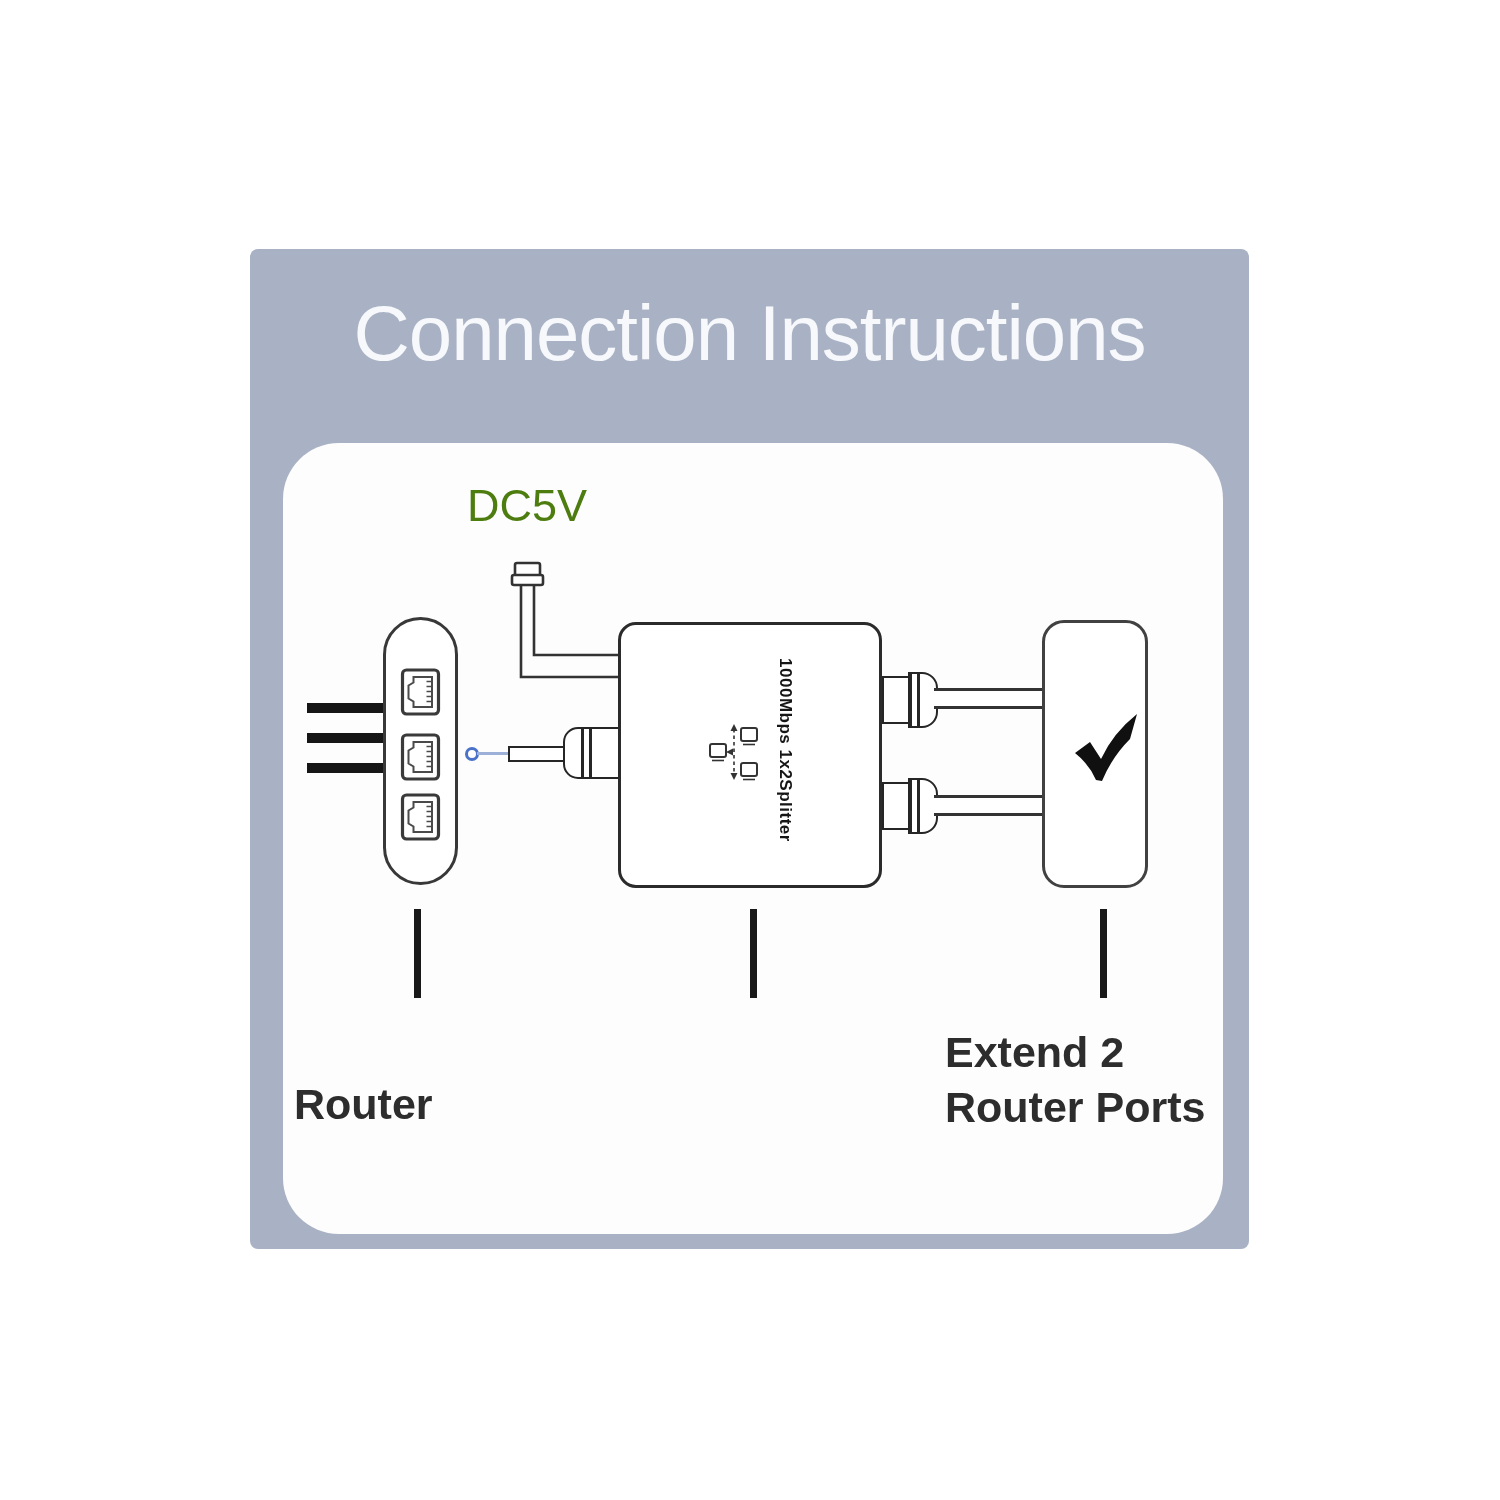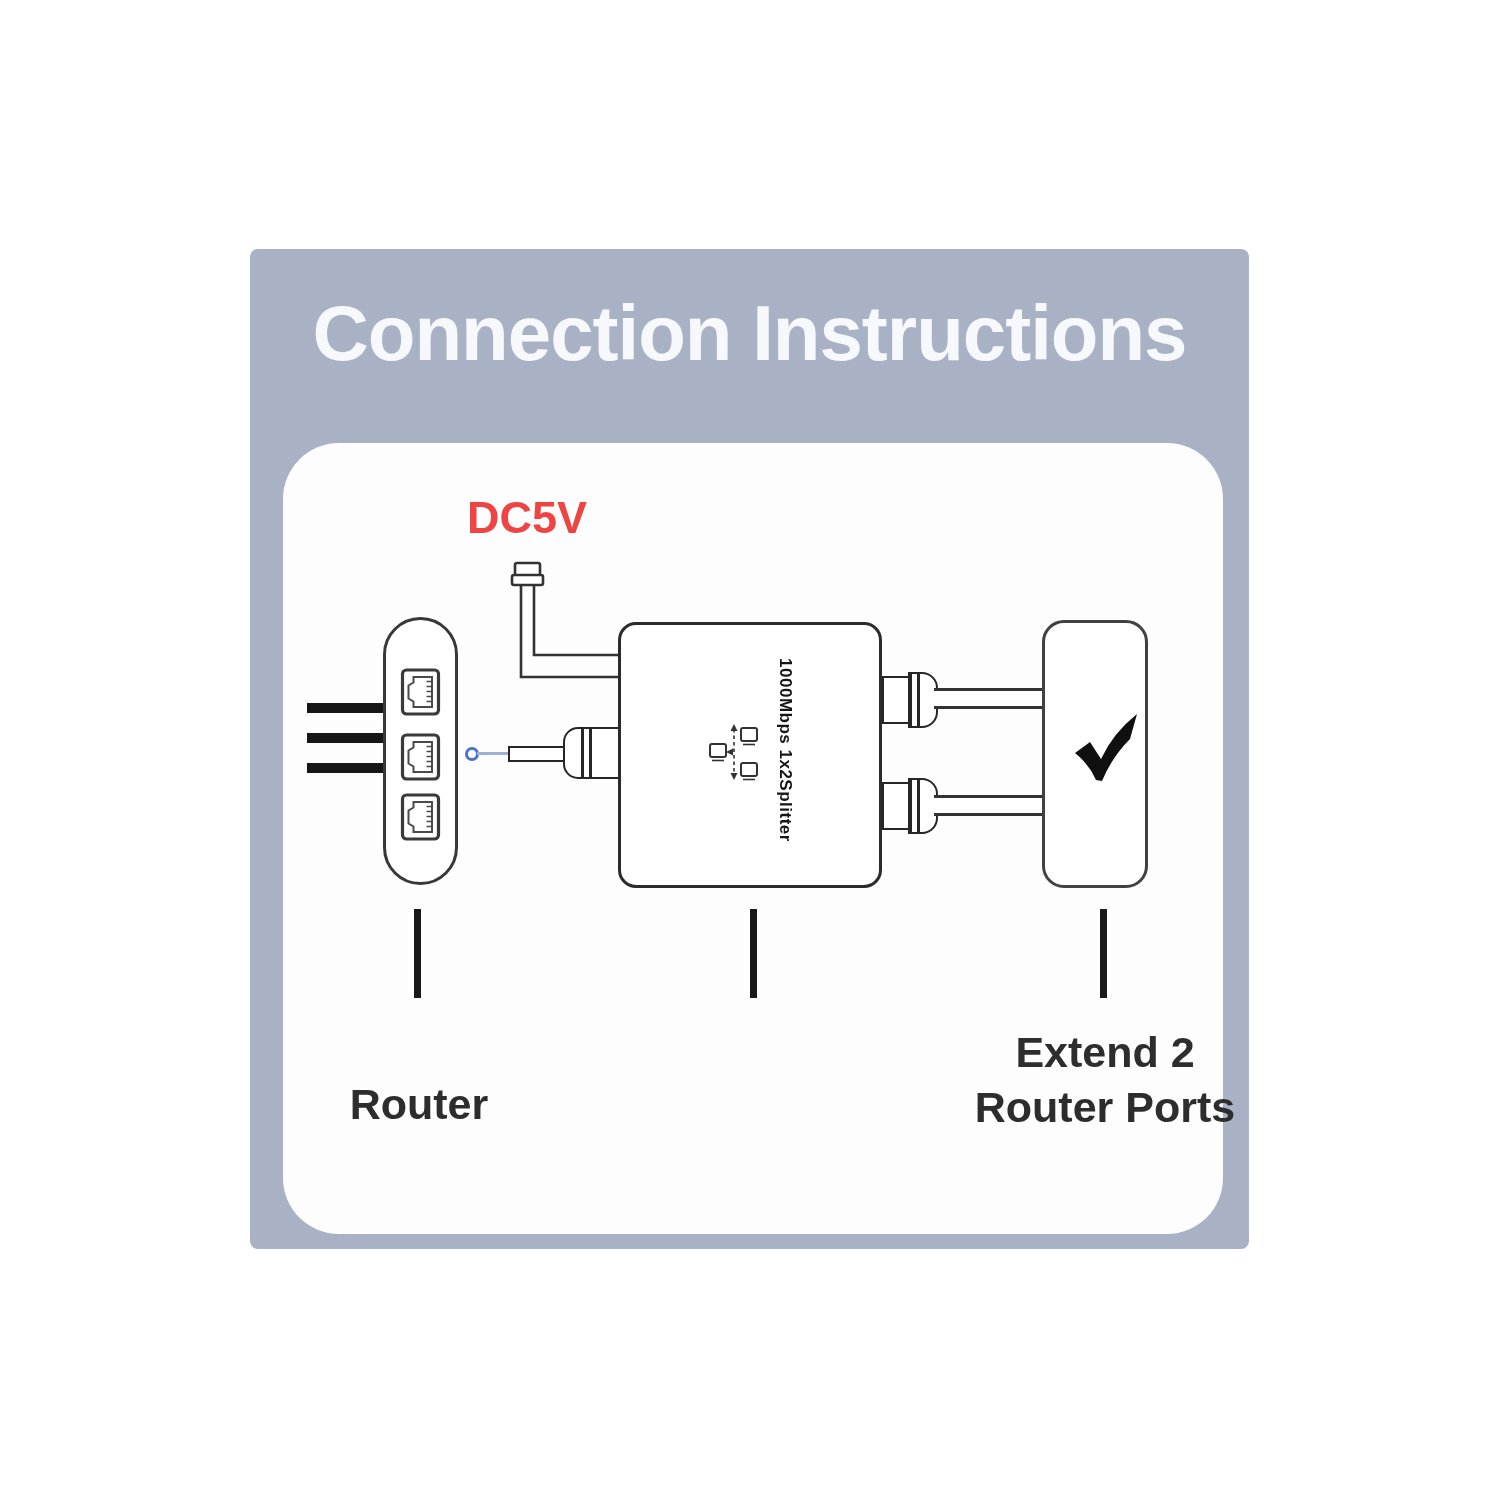--- a/index.html
+++ b/index.html
@@ -7,34 +7,34 @@
   body { font-family: "Liberation Sans", sans-serif; position: relative; overflow: hidden; }
 
   #stage { position: absolute; left: 0; top: 0; width: 1500px; height: 1500px; background: #ffffff; }
 
   .gray-card {
     position: absolute; left: 250px; top: 249px; width: 999px; height: 1000px;
     background: #a9b2c4; border-radius: 8px;
   }
   .page-title {
     position: absolute; left: 250px; top: 294px; width: 999px;
-    text-align: center; font-size: 78px; font-weight: bold; letter-spacing: -1px;
+    text-align: center; font-size: 78px; font-weight: normal; letter-spacing: -1px;
     color: #f6f8fb; line-height: 1;
   }
   .white-panel {
     position: absolute; left: 283px; top: 443px; width: 940px; height: 791px;
     background: #fdfdfe; border-radius: 56px;
   }
 
   .abs { position: absolute; }
 
   
   .dc-label {
-    left: 427px; top: 492px; width: 200px; text-align: center;
-    font-size: 45px; font-weight: 700; color: #ef4444;
+    left: 427px; top: 480px; width: 200px; text-align: center;
+    font-size: 45px; font-weight: 400; color: #4d7c0f;
   }
 
   
   .router-pill {
     left: 383px; top: 617px; width: 75px; height: 268px;
     border: 3px solid #383838; border-radius: 40px; background: #ffffff;
   }
   .rj45-port { position: absolute; left: 13px; width: 43px; height: 48px; }
   .port-1 { top: 48px; } .port-2 { top: 113px; } .port-3 { top: 173px; }
 
@@ -91,21 +91,21 @@
     left: 1042px; top: 620px; width: 106px; height: 268px;
     border: 3px solid #414141; border-radius: 22px; background: #ffffff;
   }
   .check-svg { position: absolute; left: 26px; top: 88px; }
 
   
   .tick { width: 7px; height: 89px; background: #191919; top: 909px; }
   .tick-router { left: 414px; } .tick-splitter { left: 750px; } .tick-extend { left: 1100px; }
 
   .diagram-label {
-    text-align: center; font-size: 43px; font-weight: 600; color: #2d2d2d; line-height: 55px;
+    font-size: 43px; font-weight: 600; color: #2d2d2d; line-height: 55px;
   }
   .label-router { left: 294px; top: 1077px; width: 250px; }
   .label-splitter { left: 594px; top: 1077px; width: 320px; }
   .label-extend { left: 945px; top: 1025px; width: 320px; }
 </style>
 </head>
 <body>
 
 <div id="stage">
 

